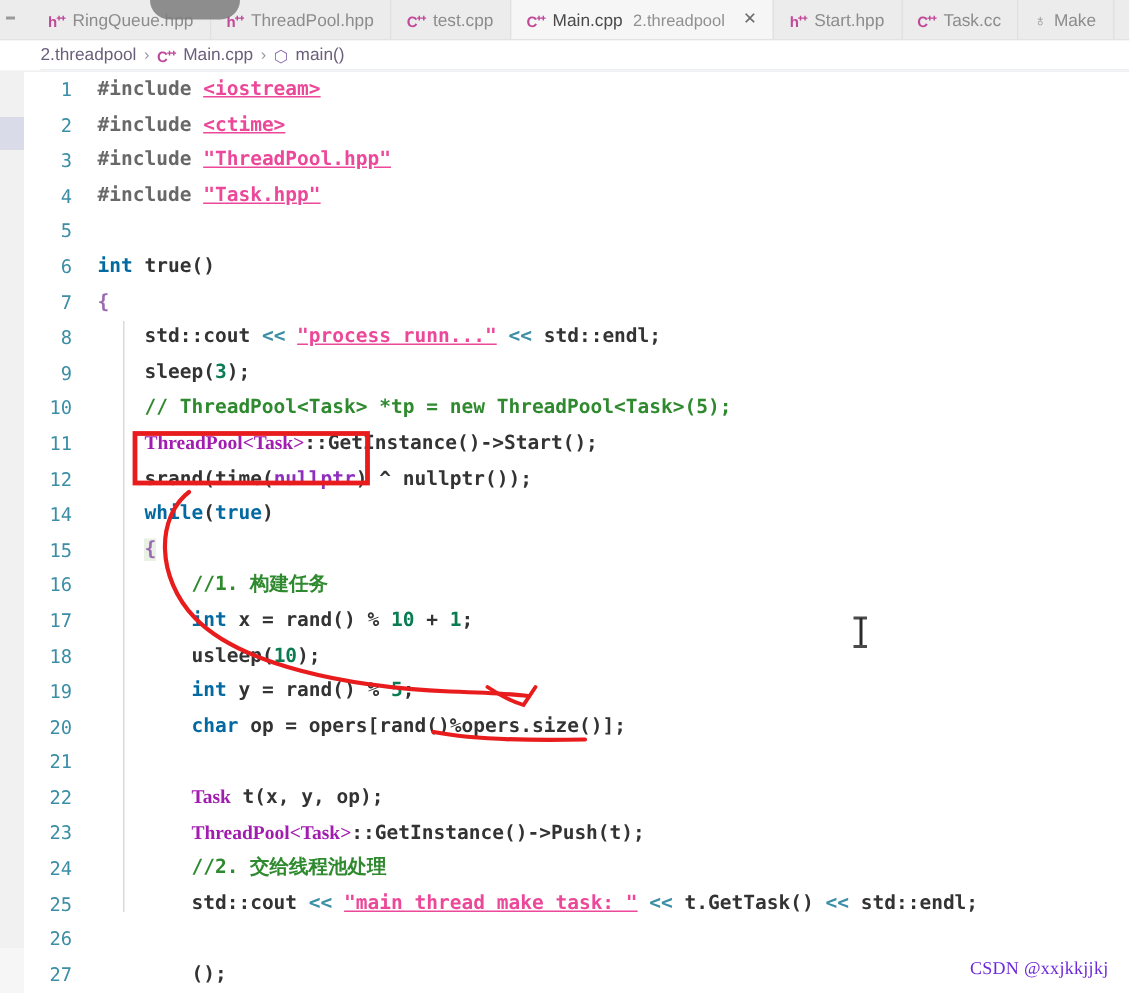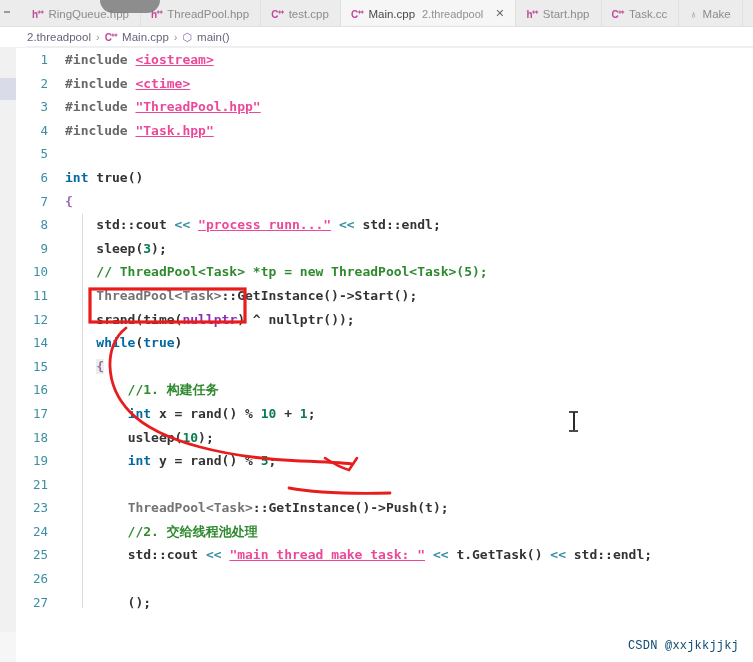--- a/index.html
+++ b/index.html
@@ -178,21 +178,21 @@
   .fold-brace {
     background: #e9f0e4;
   }
 
   
   .kw   { color: #0369a1; }      
   .pre  { color: #686868; }      
   .str  { color: #ec4899; text-decoration: underline; }      
   .cmt  { color: #2f8a2f; }      
   .num  { color: #0a7c52; }      
-  .ty   { color: #737373; }      
+  .ty   { color: #a21caf; font-family: Liberation Serif, serif; }      
   .fn   { color: #333333; }      
   .lit  { color: #8f2fbd; text-align: center; }      
   .op   { color: #333333; }
   .opr  { color: #3b8ea5; }      
   .pth  { color: #9a6ab0; }      
 
   
   .ann {
     position: absolute;
     top: 0; left: 0;
@@ -221,22 +221,22 @@
     width: 1.5px; height: 19px;
     background: #2b2b2b;
     display: block;
   }
 
   
   .watermark {
     position: absolute;
     right: 14px; bottom: 9px;
     font-size: 12px;
-    color: #0c4a6e;
-    font-family: Liberation Mono, monospace;
+    color: #6d28d9;
+    font-family: Liberation Serif, serif;
     letter-spacing: 0.2px;
   }
 </style>
 </head>
 <body>
 
 <div id="app">
 
   <div class="tabbar">
     <div class="leftedge-arrow"></div>
@@ -369,24 +369,32 @@
       </div>
       <div class="row">
         <span class="lnum">18</span>
         <span class="ltext">        <span class="fn">usleep</span>(<span class="num">10</span>);</span>
       </div>
       <div class="row">
         <span class="lnum">19</span>
         <span class="ltext">        <span class="kw">int</span> y = <span class="fn">rand</span>() % <span class="num">5</span>;</span>
       </div>
       <div class="row">
+        <span class="lnum">20</span>
+        <span class="ltext">        <span class="kw">char</span> op = opers[<span class="fn">rand</span>()%opers.<span class="fn">size</span>()];</span>
+      </div>
+      <div class="row">
         <span class="lnum">21</span>
         <span class="ltext"></span>
       </div>
       <div class="row">
+        <span class="lnum">22</span>
+        <span class="ltext">        <span class="ty">Task</span> t(x, y, op);</span>
+      </div>
+      <div class="row">
         <span class="lnum">23</span>
         <span class="ltext">        <span class="ty">ThreadPool&lt;Task&gt;</span><span class="op">::</span><span class="fn">GetInstance</span>()<span class="op">-&gt;</span><span class="fn">Push</span>(t);</span>
       </div>
       <div class="row">
         <span class="lnum">24</span>
         <span class="ltext cmt">        //2. 交给线程池处理</span>
       </div>
       <div class="row">
         <span class="lnum">25</span>
         <span class="ltext">        <span class="op">std::cout</span> <span class="opr">&lt;&lt;</span> <span class="str">"main thread make task: "</span> <span class="opr">&lt;&lt;</span> <span class="op">t.</span><span class="fn">GetTask</span>() <span class="opr">&lt;&lt;</span> <span class="op">std::endl;</span></span>

